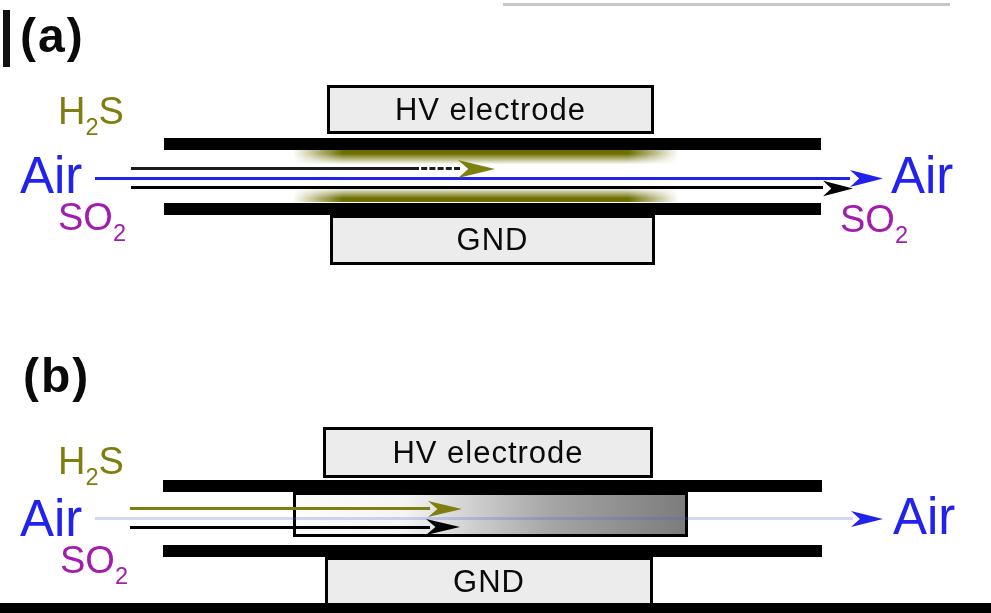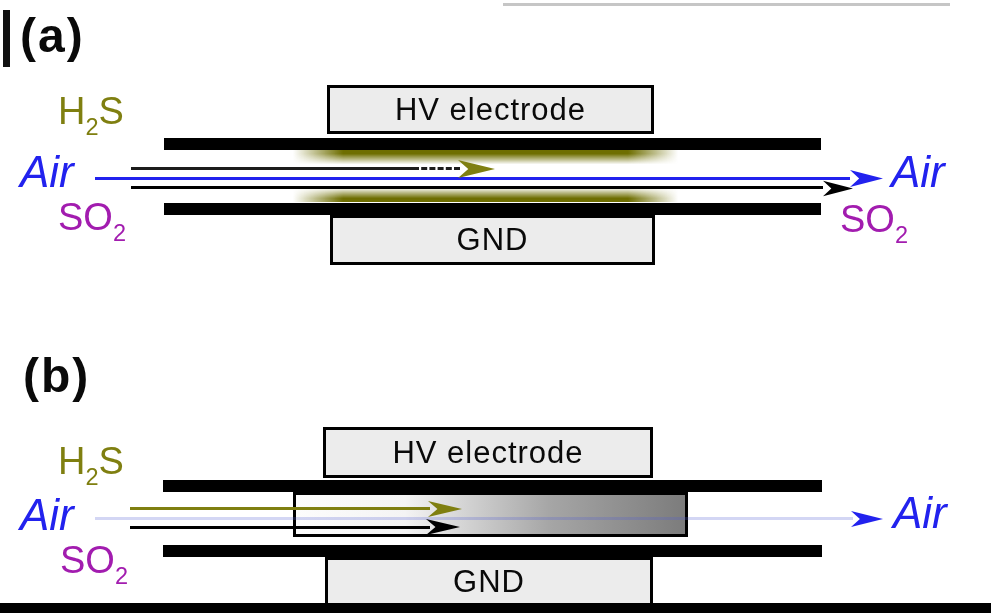--- a/index.html
+++ b/index.html
@@ -51,21 +51,21 @@
   .head-so2 svg polygon{fill:#000;}
   
   .catalyst{
     border:3px solid #000;box-sizing:border-box;z-index:5;
     background:linear-gradient(to right,#fcfcfc 0%,#f4f4f4 28%,#a6a6a6 65%,#7c7c7c 100%);
   }
   
   .gas{z-index:8;white-space:nowrap;line-height:1;}
   .gas sub{font-size:0.62em;line-height:0;position:relative;bottom:-0.12em;}
   .gas-h2s{color:var(--c-h2s,#7f7f10);font-size:38px;}
-  .gas-air{color:var(--c-air,#2222ee);font-size:44px;font-style:italic;}
+  .gas-air{color:var(--c-air,#2222ee);font-size:51px;}
   .gas-so2{color:#a21caf;font-size:38px;}
 </style>
 </head>
 <body>
 
 <div id="fig">
 
   <div class="abs corner-mark"></div>
   <div class="abs top-rule"></div>
 

